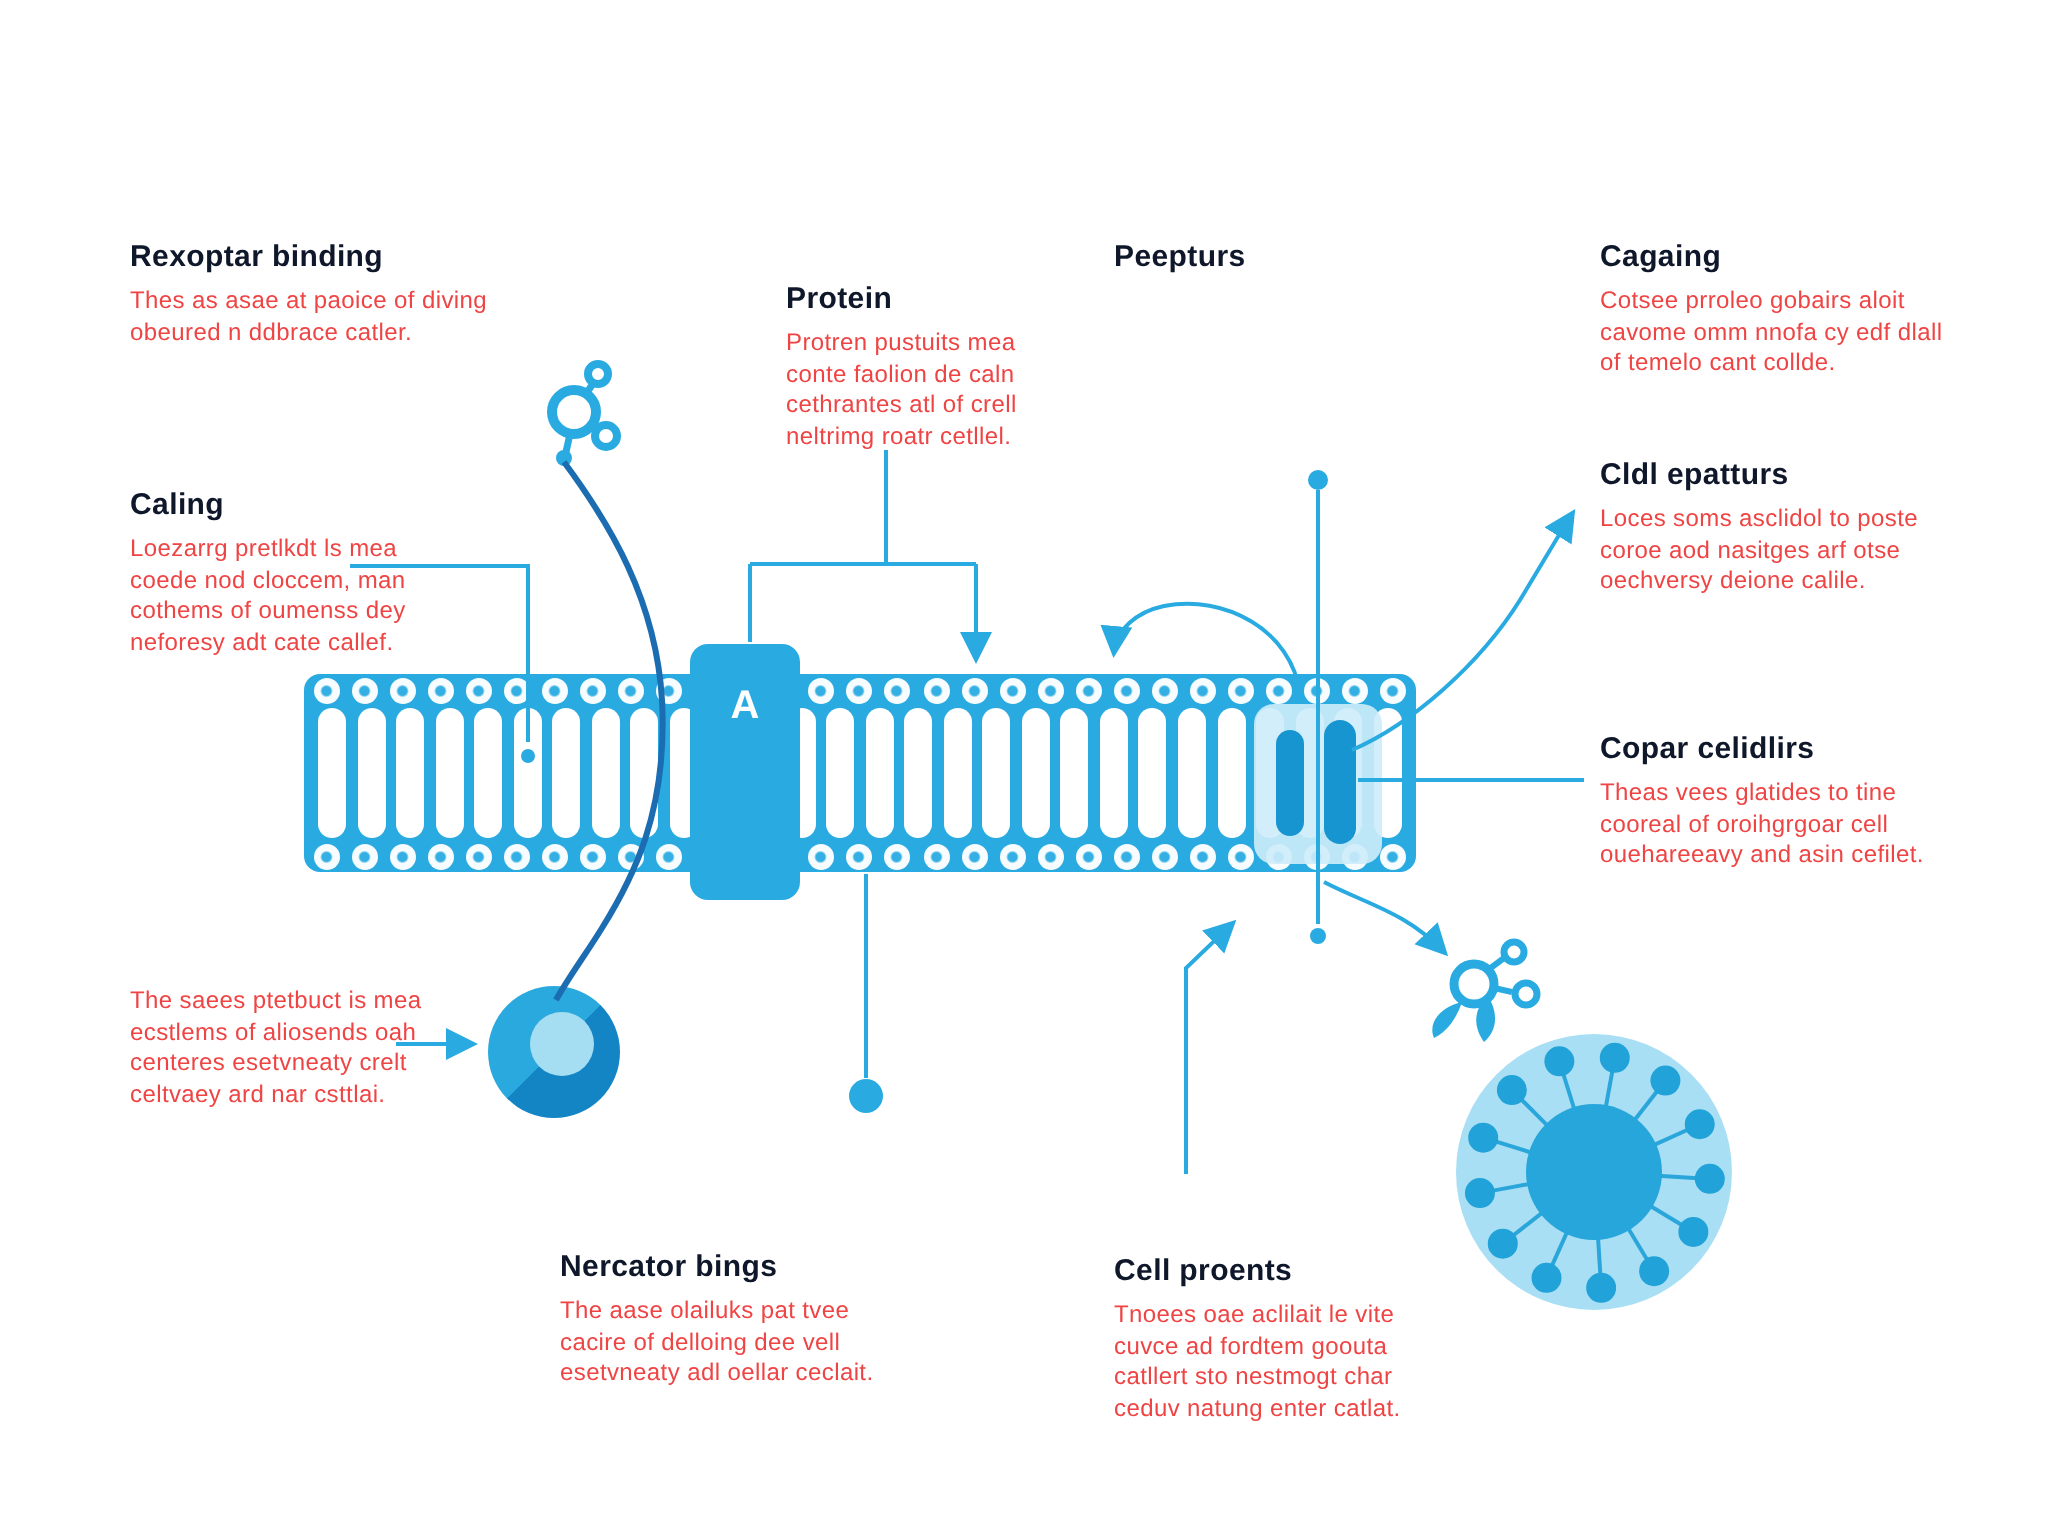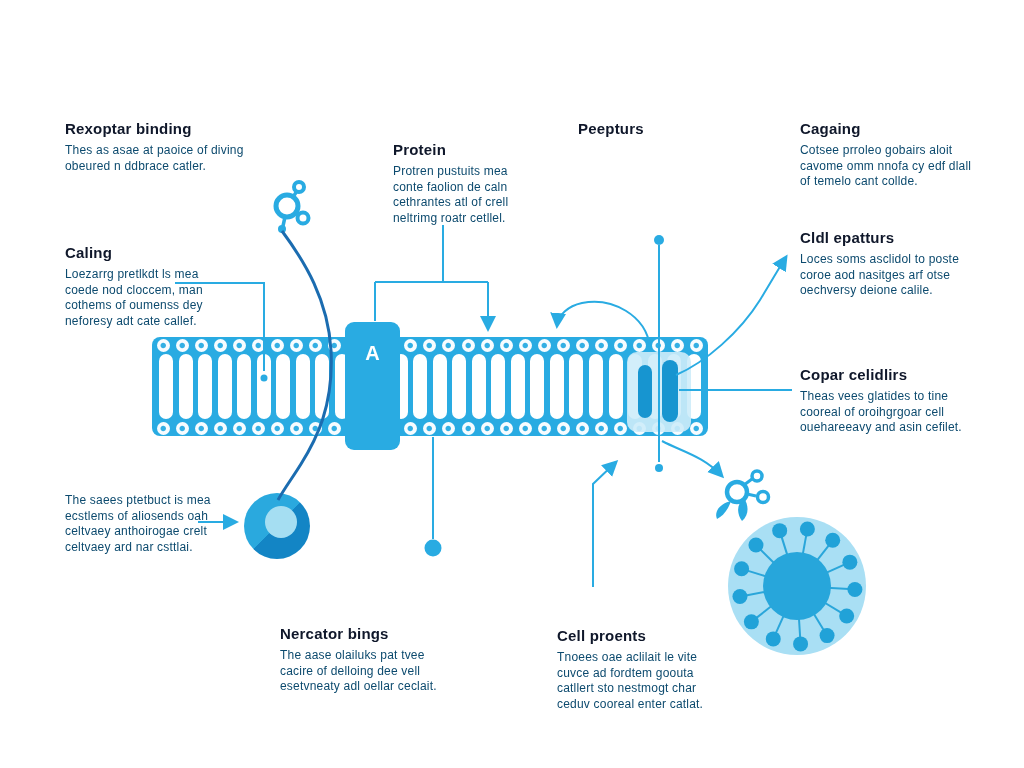--- a/index.html
+++ b/index.html
@@ -1,21 +1,21 @@
 <!DOCTYPE html>
 <html><head>
 <meta charset="utf-8">
 <style>
   html,body{margin:0;padding:0;background:#fff;}
   .canvas{position:relative;width:1024px;height:768px;background:#ffffff;overflow:hidden;
           font-family:"Liberation Sans",sans-serif;}
   
   .label{position:absolute;width:232px;}
   .label-title{font-size:15px;font-weight:700;color:#0f172a;letter-spacing:.2px;margin-bottom:6px;}
-  .label-body{font-size:12px;line-height:15.5px;color:#0c4a6e;white-space:pre-line;letter-spacing:.2px;}
+  .label-body{font-size:12px;line-height:15.5px;color:#ef4444;white-space:pre-line;letter-spacing:.2px;}
   
   .membrane{position:absolute;left:152px;top:337px;width:556px;height:99px;background:#29abe2;
             border-radius:8px;display:flex;flex-direction:column;padding:0;box-sizing:border-box;}
   .head-row{display:flex;justify-content:space-between;align-items:center;height:16px;padding:0 5px;}
   .tail-row{flex:1;display:flex;justify-content:space-between;padding:1px 7px 1px 7px;}
   .head{width:13px;height:13px;border-radius:50%;
         background:radial-gradient(circle at 48% 50%, rgba(41,171,226,.95) 0 2.2px, rgba(41,171,226,0) 3.2px),#f7fcff;}
   .tail{width:14px;height:100%;border-radius:7px;background:#ffffff;}
   
   .protein-a{position:absolute;left:345px;top:322px;width:55px;height:128px;background:#29abe2;
@@ -252,21 +252,21 @@
   </div>
 
   <div class="label" style="left:65px;top:244px">
     <div class="label-title">Caling</div>
     <div class="label-body">Loezarrg pretlkdt ls mea
 coede nod cloccem, man
 cothems of oumenss dey
 neforesy adt cate callef.</div>
   </div>
 
-  <div class="label" style="left:578px;top:120px">
+  <div class="label" style="left:557px;top:120px">
     <div class="label-title">Peepturs</div>
   </div>
 
   <div class="label" style="left:800px;top:120px">
     <div class="label-title">Cagaing</div>
     <div class="label-body">Cotsee prroleo gobairs aloit
 cavome omm nnofa cy edf dlall
 of temelo cant collde.</div>
   </div>
 
@@ -280,32 +280,32 @@
   <div class="label" style="left:800px;top:366px">
     <div class="label-title">Copar celidlirs</div>
     <div class="label-body">Theas vees glatides to tine
 cooreal of oroihgrgoar cell
 ouehareeavy and asin cefilet.</div>
   </div>
 
   <div class="label" style="left:65px;top:493px">
     <div class="label-body">The saees ptetbuct is mea
 ecstlems of aliosends oah
-celtvaey anthoirogae crelt
+centeres esetvneaty crelt
 celtvaey ard nar csttlai.</div>
   </div>
 
   <div class="label" style="left:280px;top:625px">
     <div class="label-title">Nercator bings</div>
     <div class="label-body">The aase olailuks pat tvee
 cacire of delloing dee vell
 esetvneaty adl oellar ceclait.</div>
   </div>
 
   <div class="label" style="left:557px;top:627px">
     <div class="label-title">Cell proents</div>
     <div class="label-body">Tnoees oae aclilait le vite
 cuvce ad fordtem goouta
 catllert sto nestmogt char
-ceduv cooreal enter catlat.</div>
+ceduv natung enter catlat.</div>
   </div>
 
 </div>
 
 </body></html>

